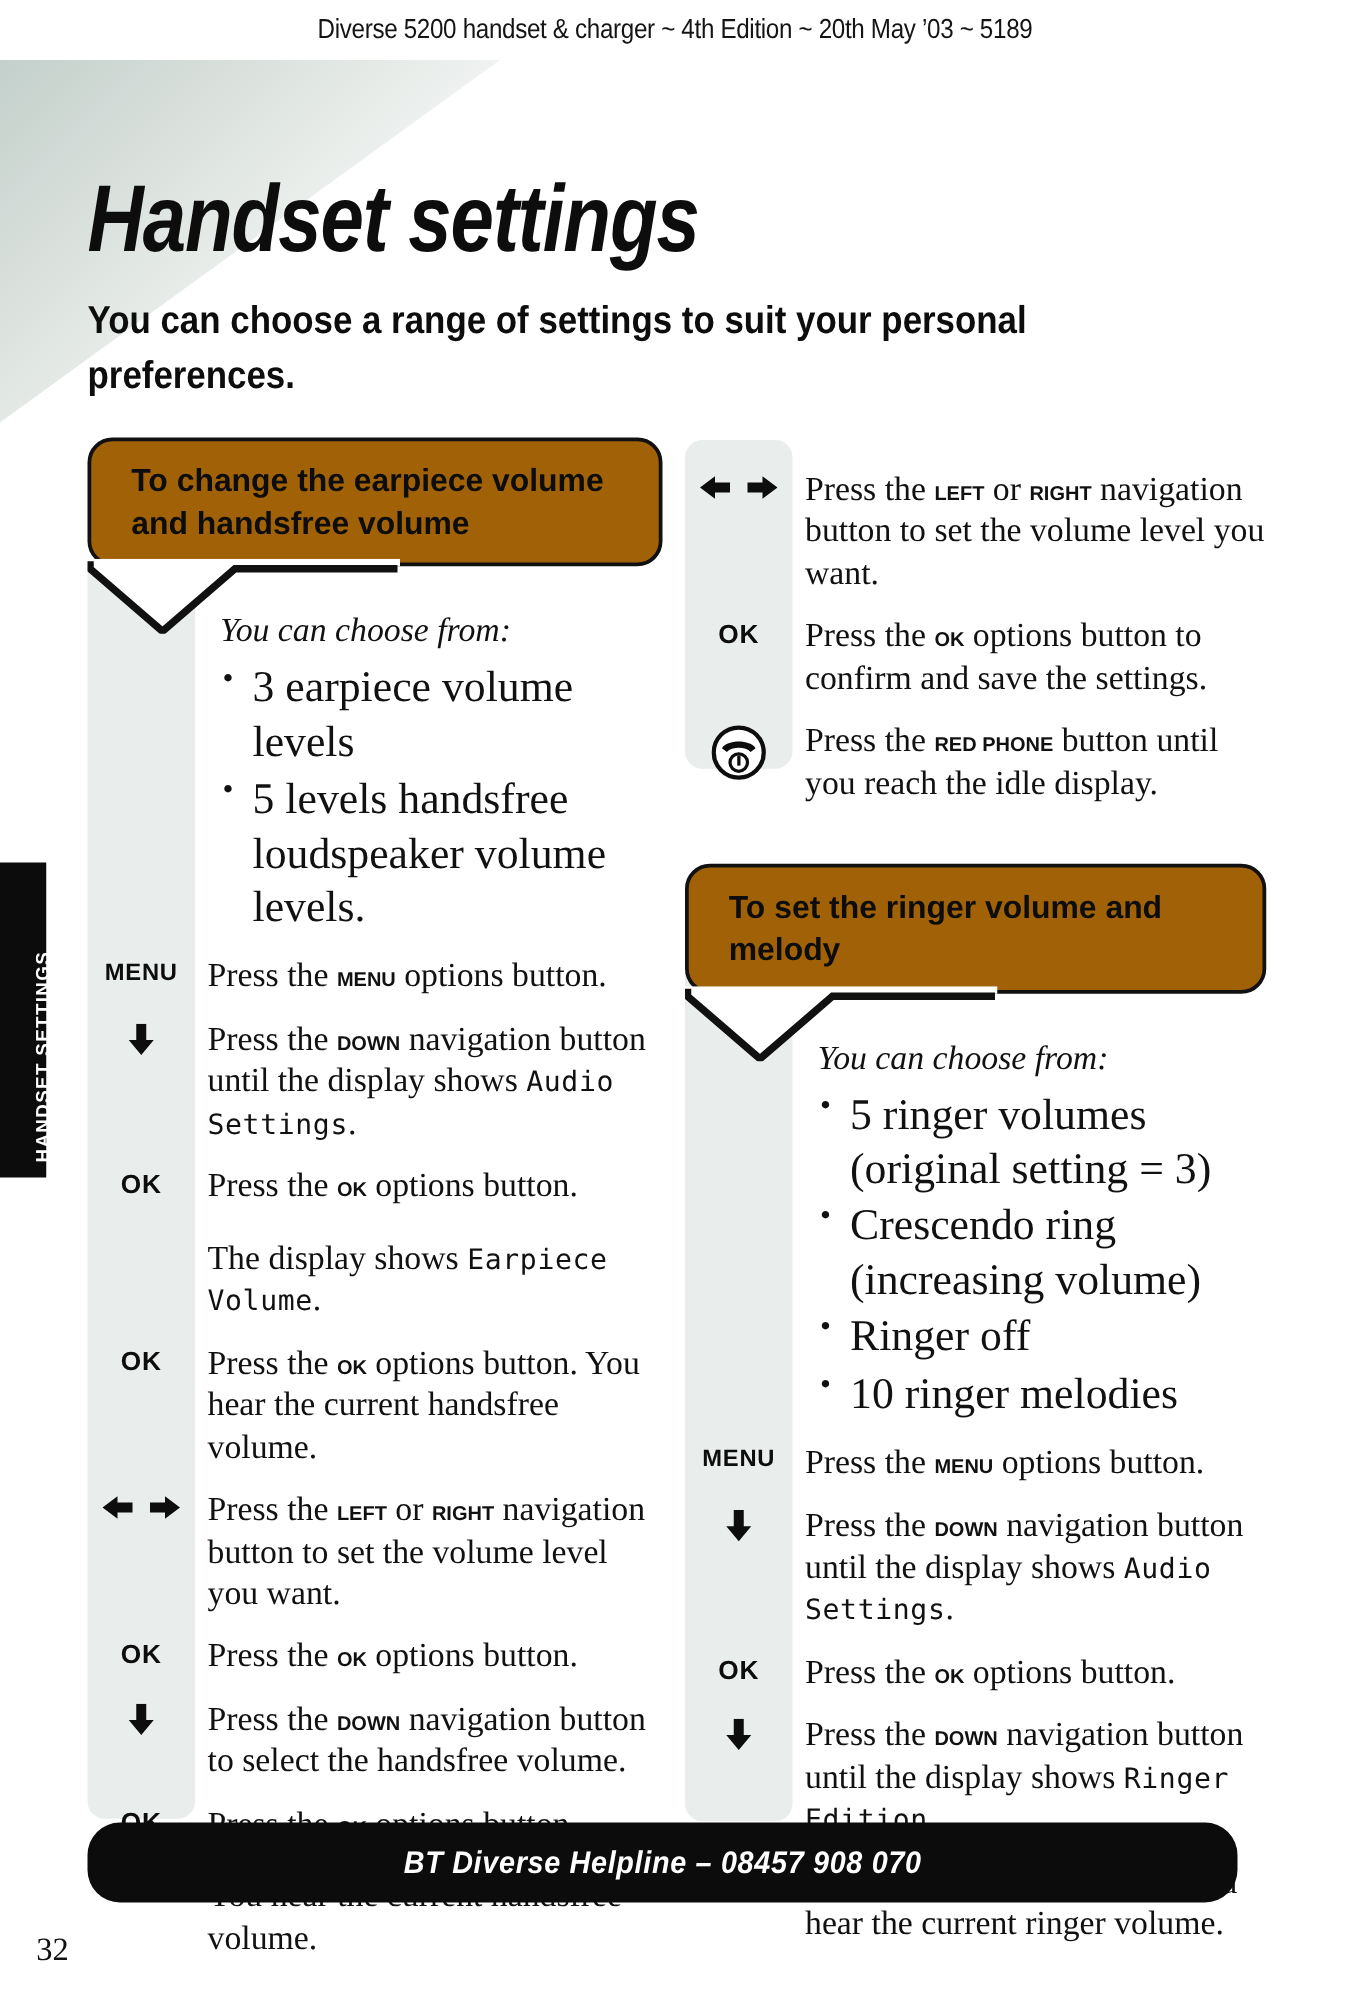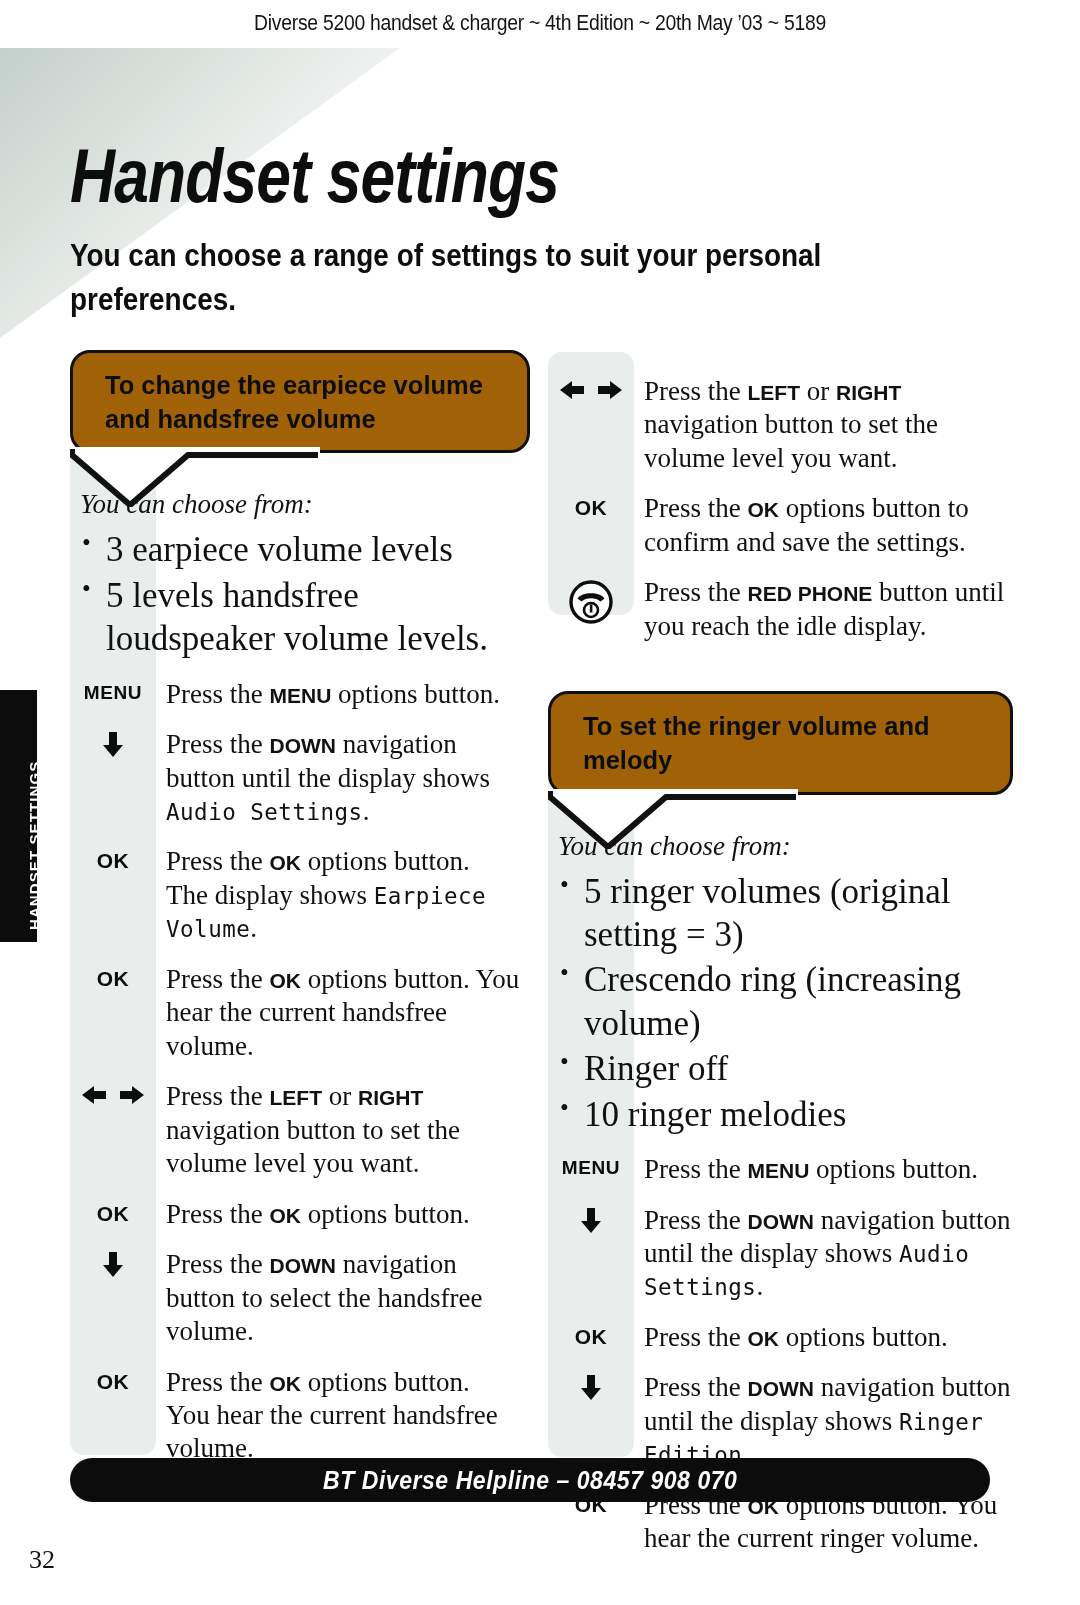--- a/index.html
+++ b/index.html
@@ -80,63 +80,63 @@
     font-family:"Liberation Sans", sans-serif;
     font-weight:700; font-size:25.5px; line-height:1.32; color:#0d0d0d;
   }
   .callout .tail{
     position:absolute; left:-3.5px; bottom:-57px; width:250px; height:60px;
   }
 
   
   .steps{ position:relative; z-index:5; }
   .row{ display:flex; align-items:flex-start; margin-top:17px; }
-  .row.tight{ margin-top:0; }
+  .row.tight{ margin-top:24px; }
   .icon-cell{
     width:86px; min-width:86px; padding-top:4px;
     display:flex; align-items:flex-start; justify-content:center;
     font-family:"Liberation Sans", sans-serif;
     font-weight:700; font-size:19px; letter-spacing:0.6px; color:#0d0d0d;
   }
   .icon-cell.ok    { font-size:21px; }
   .icon-cell.menu  { font-size:19px; }
   .text-cell{
     flex:1; padding-left:10px;
     font-family:"Liberation Serif", serif;
     font-size:27px; line-height:1.24; color:#111111;
   }
-  .text-cell b{ font-family:"Liberation Sans", sans-serif; font-weight:700; font-size:21px; }
+  .text-cell b{ font-family:"Liberation Sans", sans-serif; font-weight:700; font-size:16px; }
   .lcd{
     font-family:"DejaVu Sans Mono", monospace;
     font-size:22.5px; letter-spacing:0.5px; color:#111;
   }
 
   
   .choose{
     font-family:"Liberation Serif", serif; font-style:italic;
     font-size:27px; line-height:1.3; padding-left:10px;
   }
   ul.bullets{ list-style:none; padding-left:10px; margin-top:6px; }
   ul.bullets li{
     position:relative; padding-left:26px; margin-bottom:2px;
     font-family:"Liberation Serif", serif; font-size:35px; line-height:1.24;
   }
   ul.bullets li::before{
     content:"\2022"; position:absolute; left:2px; top:-1px; font-size:25px;
   }
-  .body-indent{ }
+  .body-indent{ padding-left:96px; }
 
   
   .arrow-down{ display:inline-block; width:22px; height:26px; }
   .arrow-lr{ display:inline-block; width:62px; height:22px; }
   .phone-ico{ display:inline-block; width:44px; height:44px; }
 
   
   .helpline{
-    position:absolute; left:70px; top:1458px; width:920px; height:44px;
+    position:absolute; left:70px; top:1458px; width:920px; height:64px;
     background:#0c0c0c; border-radius:26px; z-index:6;
     display:flex; align-items:center; justify-content:center;
   }
   .helpline span{
     color:#ffffff; font-family:"Liberation Sans", sans-serif;
     font-weight:700; font-style:italic; font-size:25px; letter-spacing:0.6px;
     transform: scaleX(0.92);
   }
   .page-num{
     position:absolute; left:29px; top:1545px;

